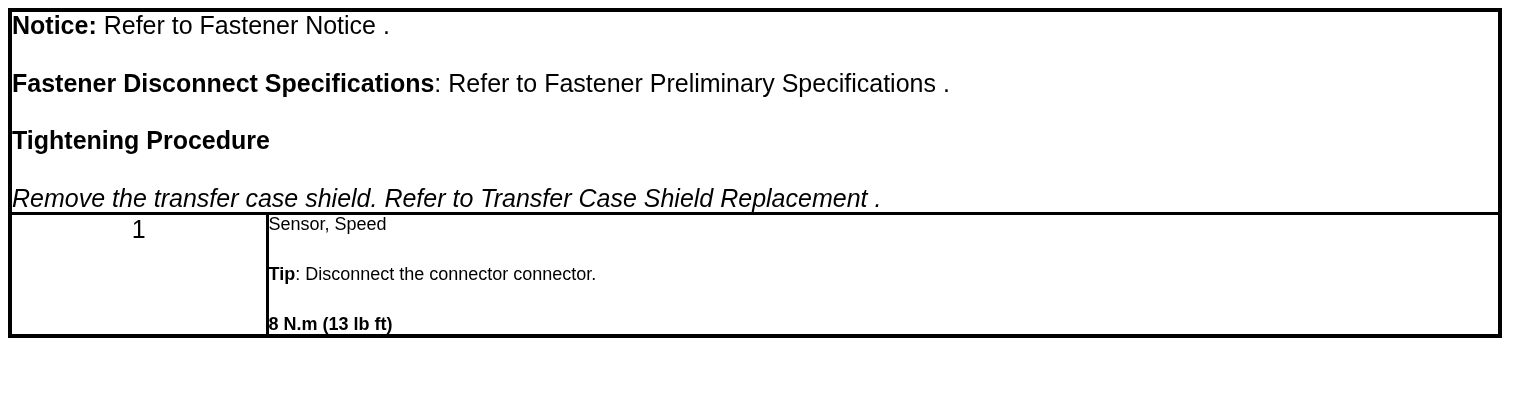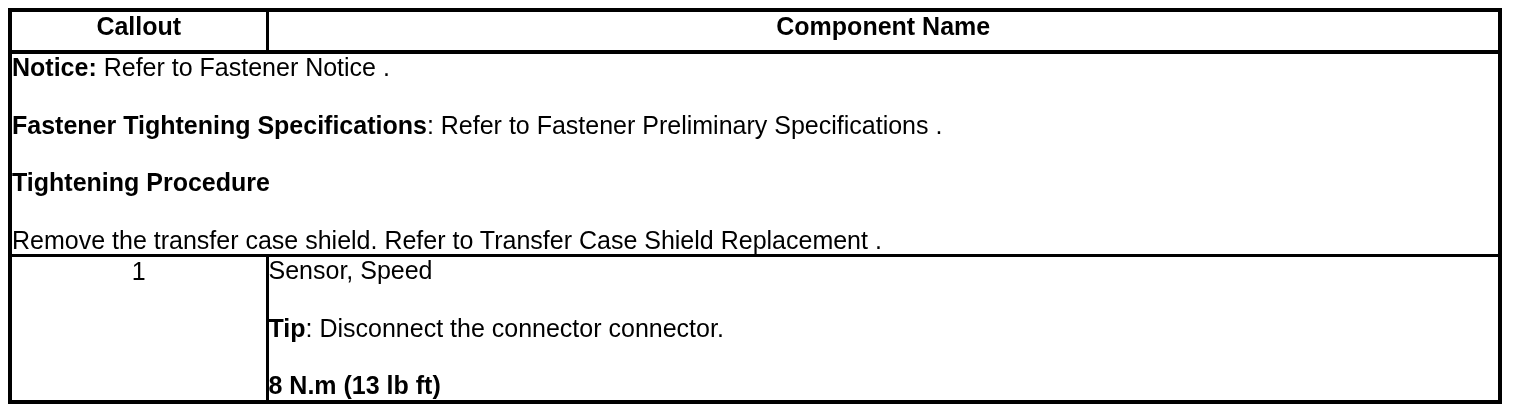--- a/index.html
+++ b/index.html
@@ -65,68 +65,65 @@
     border-bottom: 3px solid #000000 !important;
   }
   .notice-cell p {
     margin: 0 0 30px 0;
     font-size: 25px;
     line-height: 1.1;
     white-space: nowrap;
   }
   .notice-cell p:last-child {
     margin-bottom: 0;
+    font-style: italic;
   }
   .b { font-weight: bold; }
 
   
   .callout-cell {
     text-align: center;
     vertical-align: middle;
     border-right: 3px solid #000000 !important;
     font-size: 25px;
   }
   .name-cell {
     padding: 11px 6px 9px 6px;
   }
   .name-cell p {
     margin: 0 0 30px 0;
-    font-size: 25px;
+    font-size: 18px;
     line-height: 1.1;
     white-space: nowrap;
   }
   .name-cell p:last-child {
     margin-bottom: 0;
   }
 </style>
 </head>
 <body>
 
 <div class="table-wrap">
   <table class="spec-table">
     <colgroup>
       <col class="col-callout">
       <col class="col-name">
     </colgroup>
     <tbody>
 
-      <tr>
-        <td class="hdr-cell hdr-callout">Callout</td>
-        <td class="hdr-cell hdr-name">Component Name</td>
-      </tr>
 
       <tr>
         <td class="notice-cell" colspan="2">
 
           <p>
             <span class="b">Notice:</span><span> Refer to Fastener Notice .</span>
           </p>
 
           <p>
-            <span class="b">Fastener Tightening Specifications</span><span>: Refer to Fastener Preliminary Specifications .</span>
+            <span class="b">Fastener Disconnect Specifications</span><span>: Refer to Fastener Preliminary Specifications .</span>
           </p>
 
           <p class="b">Tightening Procedure</p>
 
           <p>Remove the transfer case shield. Refer to Transfer Case Shield Replacement .</p>
 
         </td>
       </tr>
 
       <tr>

